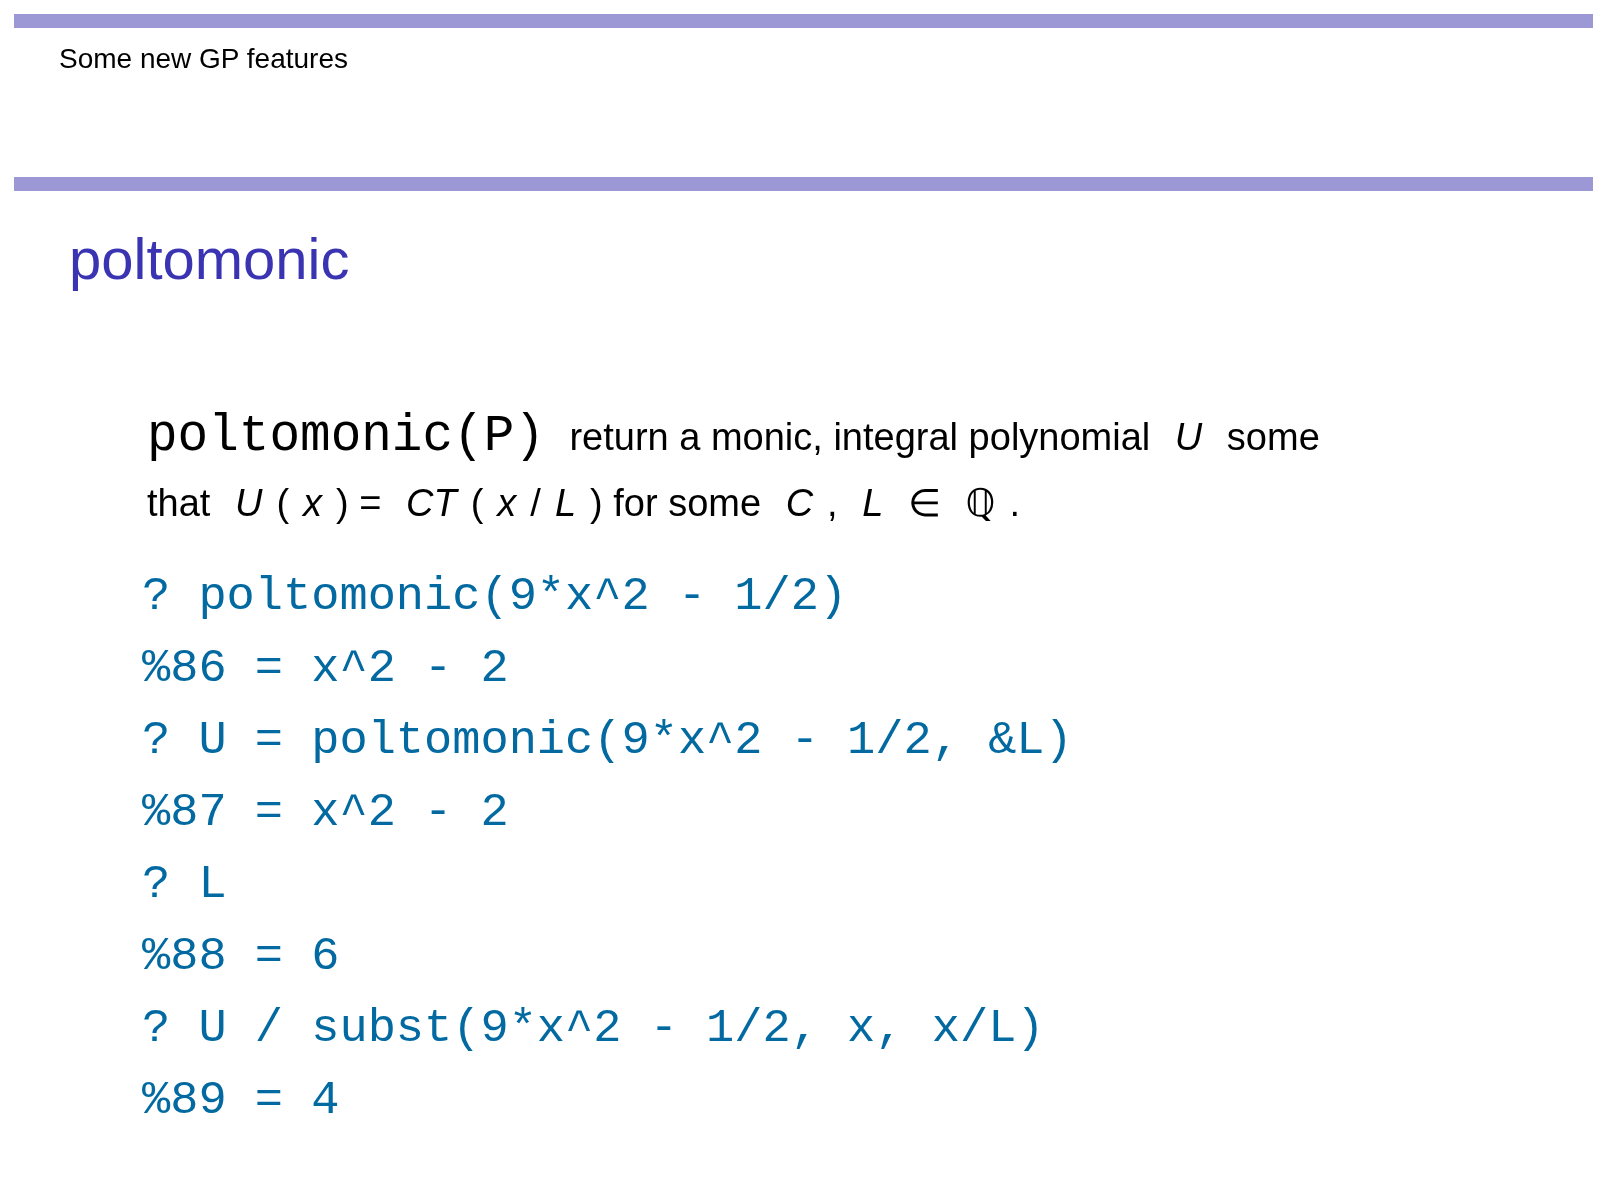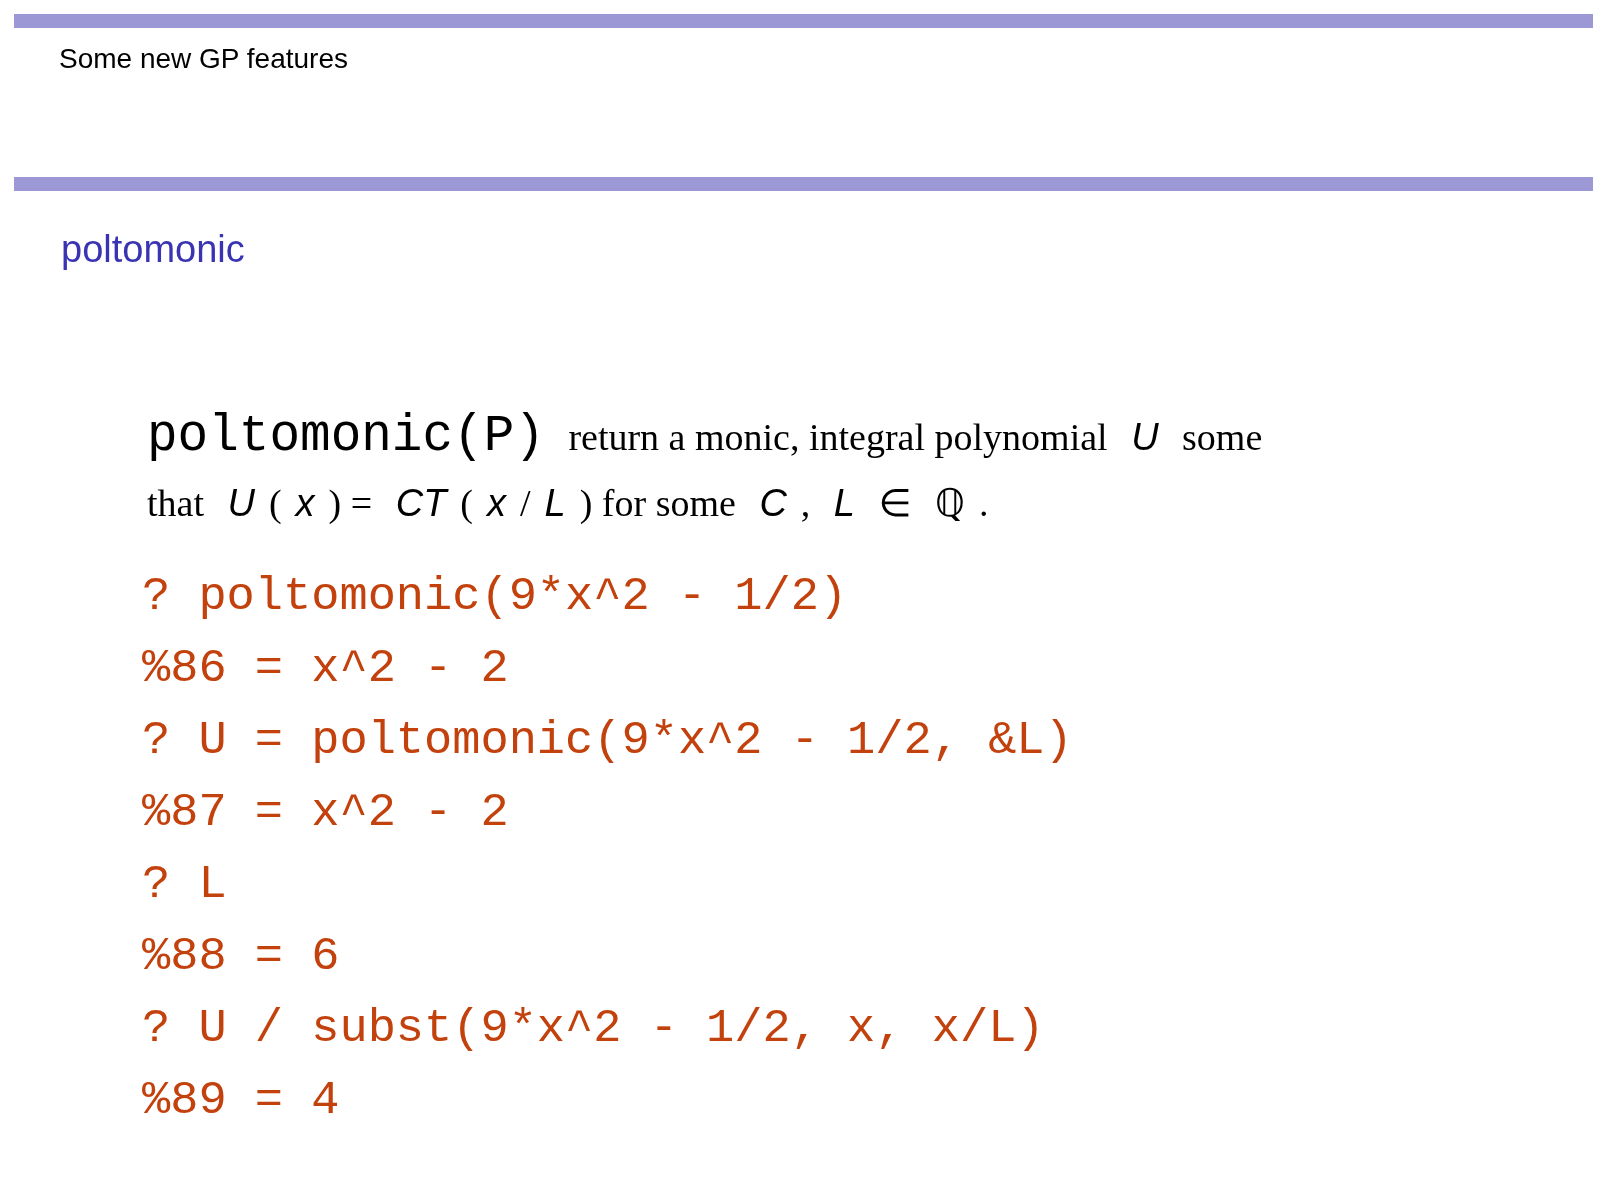--- a/index.html
+++ b/index.html
@@ -26,54 +26,54 @@
     position: absolute;
     left: 38px;
     top: 23px;
     font-size: 28px;
     line-height: 1.1;
     color: #000000;
     white-space: nowrap;
   }
   .slide-title {
     position: absolute;
-    left: 40px;
+    left: 48px;
     top: 209px;
-    font-size: 38px;
+    font-size: 58px;
     font-weight: normal;
     color: #3a34b3;
     line-height: 1.0;
     white-space: nowrap;
   }
   .body-paragraph {
     position: absolute;
     left: 112px;
     top: 383px;
     width: 1360px;
     font-size: 38px;
     line-height: 52px;
     color: #000000;
   }
   .body-line { white-space: nowrap; }
-  .seg-sans { font-family: Liberation Serif, serif; }
+  .seg-sans { font-family: Liberation Sans, sans-serif; }
   .seg-italic { font-family: "Liberation Sans", "DejaVu Sans", sans-serif; font-style: italic; }
   .seg-mono {
     font-family: "Liberation Mono", "DejaVu Sans Mono", monospace;
     font-size: 51px;
     line-height: 52px;
   }
   .seg-bb { font-family: "DejaVu Sans", sans-serif; }
   .code-block {
     position: absolute;
     left: 114px;
     top: 540px;
     font-family: "Liberation Mono", "DejaVu Sans Mono", monospace;
     font-size: 47px;
     line-height: 58px;
-    color: #c2410c;
+    color: #0369a1;
     white-space: pre;
   }
   .code-line { white-space: pre; }
 </style>
 </head>
 <body>
 
 <div class="slide">
 
   <div class="bar top-bar"></div>

